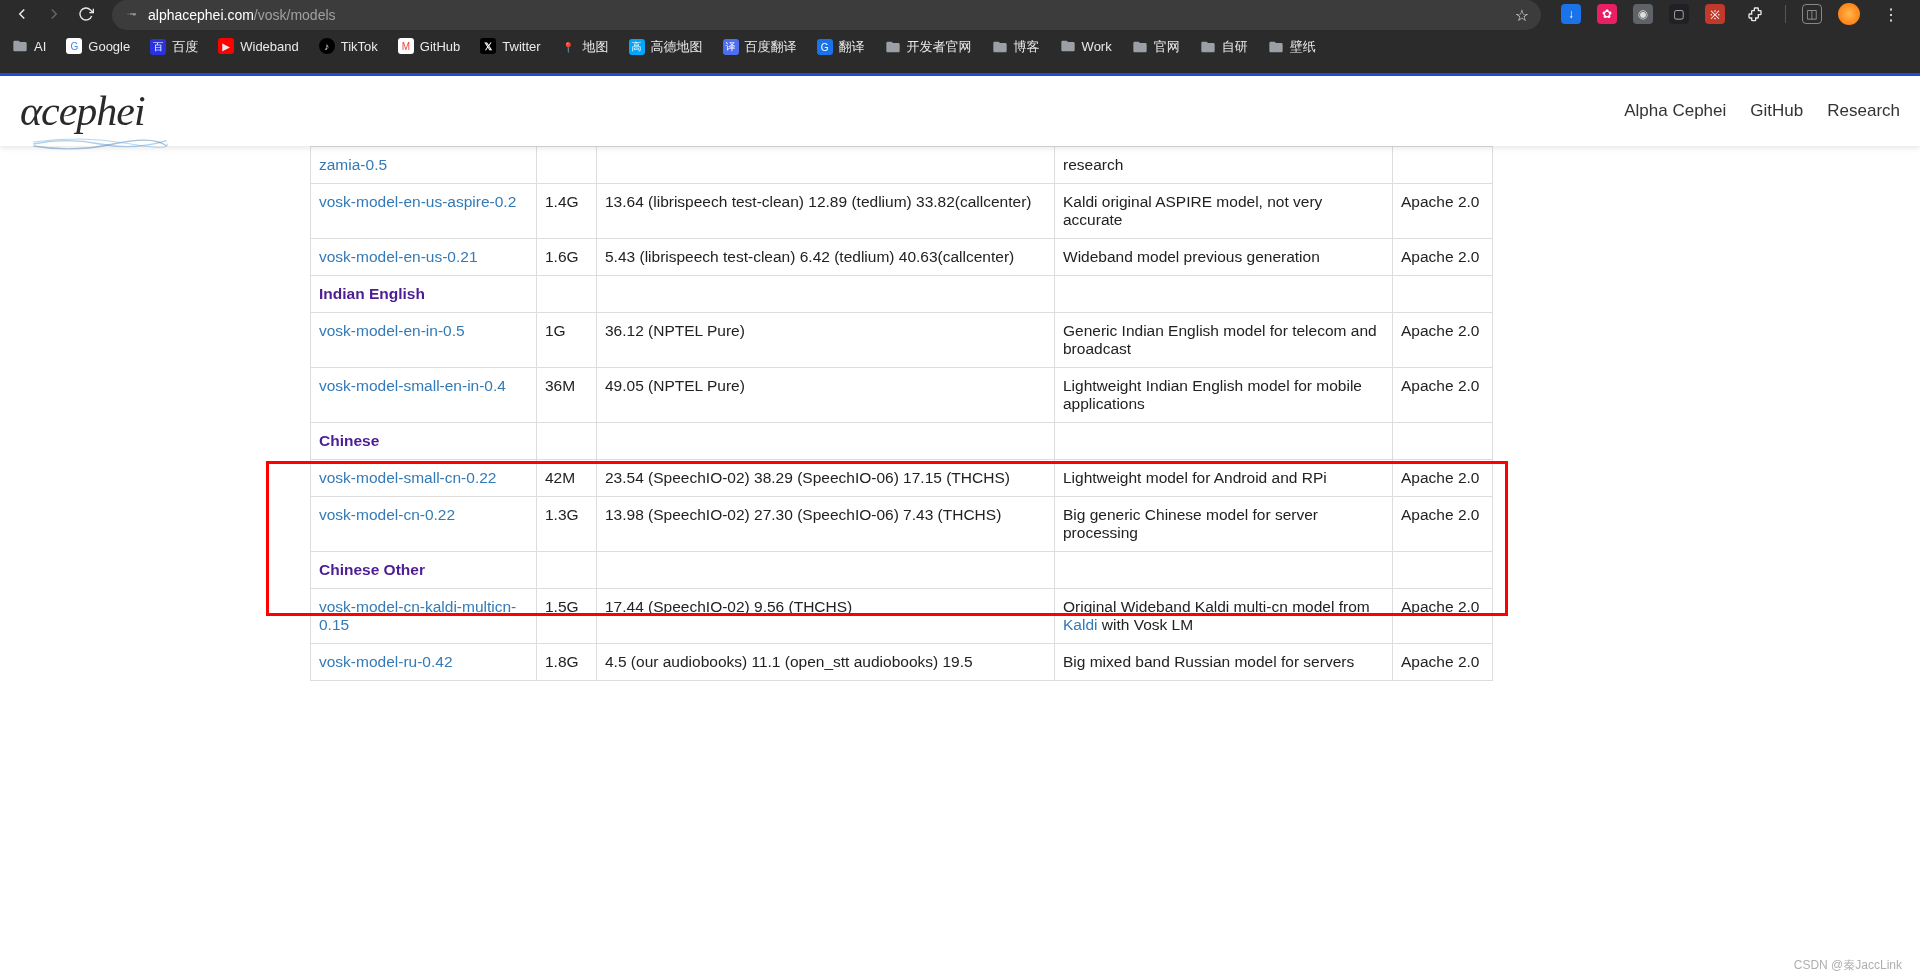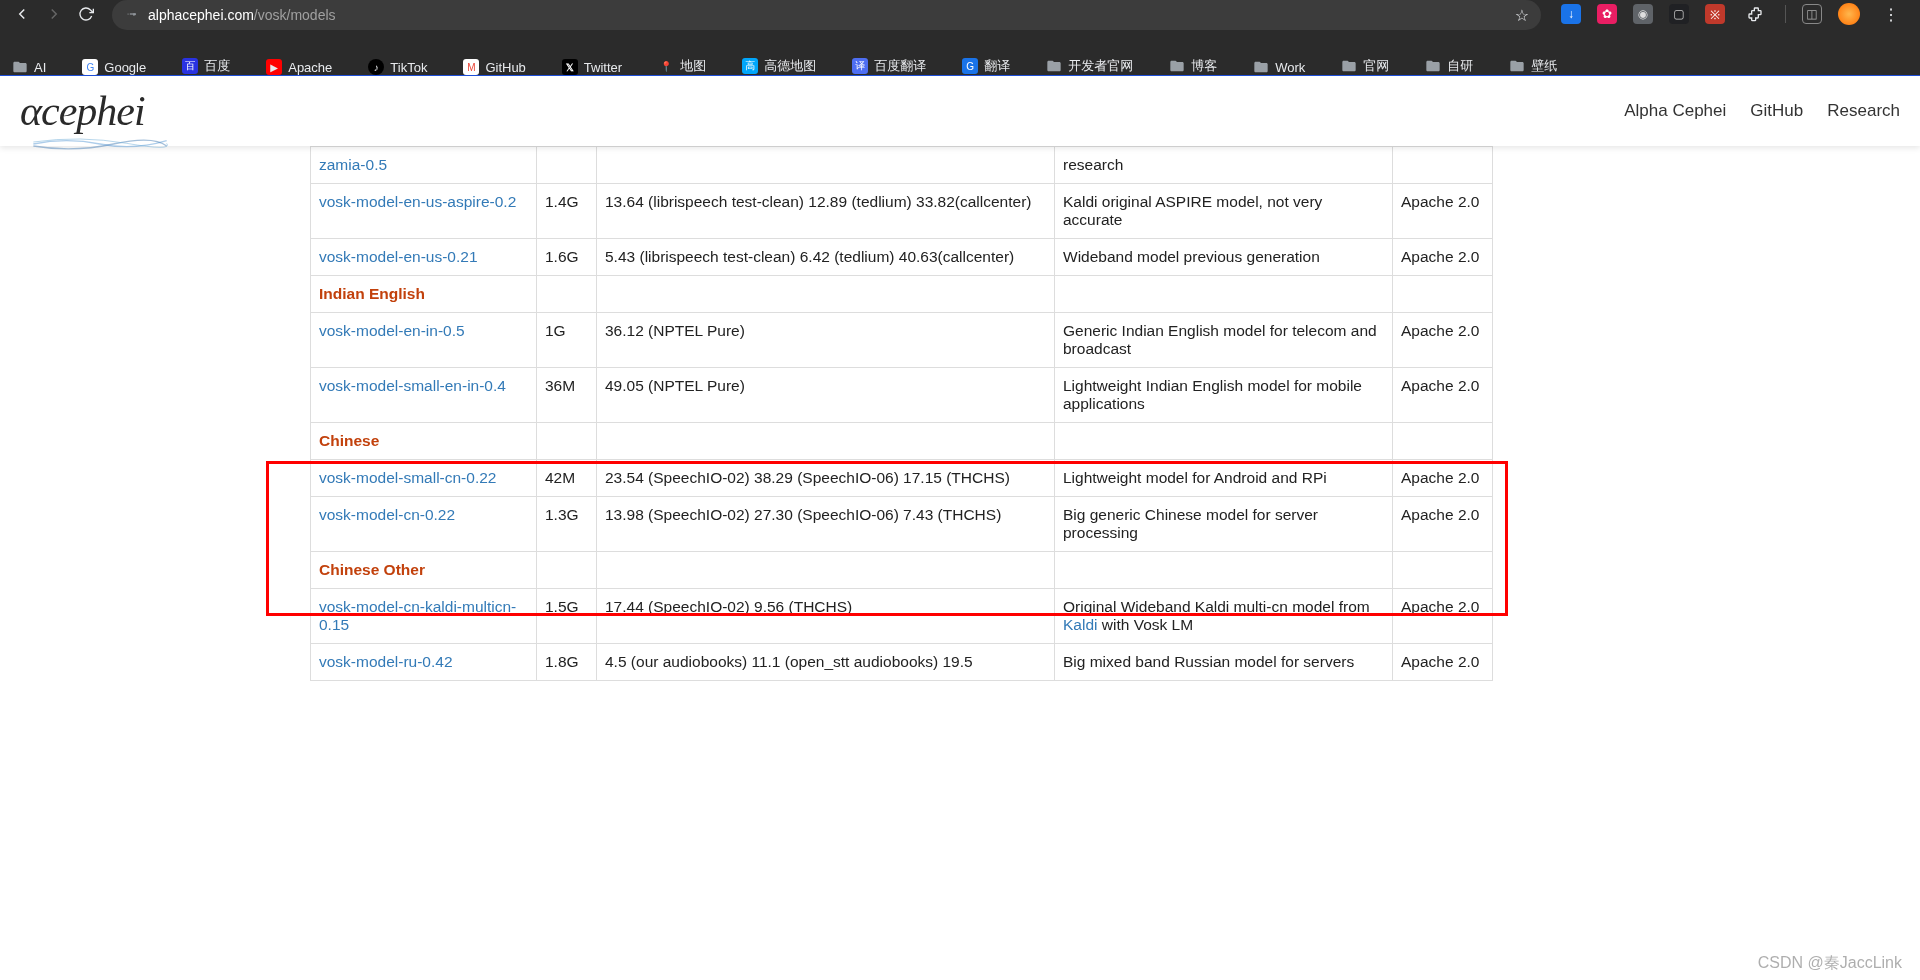--- a/index.html
+++ b/index.html
@@ -21,21 +21,21 @@
 .ext-ico.blue { background: #1a73e8; }
 .ext-ico.pink { background: #e91e63; }
 .ext-ico.gray { background: #5f6368; color:#ddd; }
 .ext-ico.dark { background: #202124; color:#ccc; }
 .ext-ico.orange { background: #c0392b; }
 .ext-ico.outline { border: 1px solid #888; background: transparent; color:#aaa; }
 .profile-ico { width: 22px; height: 22px; border-radius: 50%; background: radial-gradient(circle, #ffb74d, #ff6d00); }
 .vdots { color: #e8eaed; letter-spacing: -2px; }
 .vsep { width: 1px; height: 18px; background: #555; }
 
-.bookmarks-row { display: flex; align-items: flex-end; height: 38px; padding: 0 12px; gap: 36px; background: #2b2b2b; border-bottom: 1px solid #1d4ed8; }
+.bookmarks-row { display: flex; align-items: flex-start; height: 38px; padding: 0 12px; gap: 20px; background: #2b2b2b; border-bottom: 3px solid #1d4ed8; }
 .bm-item { display: flex; align-items: center; gap: 6px; color: #e8eaed; font-size: 13px; cursor: pointer; }
 .bm-ico { width: 16px; height: 16px; display: flex; align-items: center; justify-content: center; border-radius: 3px; font-size: 10px; }
 .bm-ico.folder { color: #9aa0a6; }
 .bm-ico.google { background: #fff; color: #4285f4; }
 .bm-ico.baidu { background: #2932e1; color:#fff; }
 .bm-ico.yt { background: #ff0000; }
 .bm-ico.tiktok { background: #000; border-radius: 50%; }
 .bm-ico.gmail { color: #ea4335; background:#fff; }
 .bm-ico.x { background: #000; color:#fff; font-weight:bold; }
 .bm-ico.gmap { background:transparent; color:#ea4335; }
@@ -50,29 +50,29 @@
 .logo-text { font-size: 42px; font-weight: 300; color: #2a2a2a; letter-spacing: -1px; font-family: Georgia, serif; font-style: italic; line-height: 1; position: relative; }
 .logo-swoosh { position: absolute; bottom: -8px; left: 0; width: 200px; height: 20px; }
 .nav-links { margin-left: auto; display: flex; gap: 24px; }
 .nav-link { color: #333; font-size: 17px; text-decoration: none; cursor: pointer; }
 
 
 .content { padding: 0 0 40px 310px; }
 table { border-collapse: collapse; width: auto; }
 td { border: 1px solid #ddd; padding: 9px 8px; font-size: 15.5px; vertical-align: top; color: #222; }
 td a, td .lnk { color: #337ab7; text-decoration: none; }
-td .header-txt { font-weight: 700; color: #c2410c; }
+td .header-txt { font-weight: 700; color: #4c1d95; }
 .col-name { width: 226px; }
 .col-size { width: 60px; }
 .col-wer { width: 458px; }
 .col-notes { width: 338px; }
 .col-lic { width: 100px; }
 
 .highlight-box { position: absolute; border: 3px solid #ff0000; pointer-events: none; z-index: 5; }
-.watermark { position: fixed; bottom: 6px; right: 18px; color: rgba(120,120,120,.6); font-size: 16px; z-index: 20; }
+.watermark { position: fixed; bottom: 6px; right: 18px; color: rgba(120,120,120,.6); font-size: 12px; z-index: 20; }
 
 
 .page-wrap::-webkit-scrollbar { width: 15px; }
 .page-wrap::-webkit-scrollbar-track { background: #f1f1f1; }
 .page-wrap::-webkit-scrollbar-thumb { background: #c1c1c1; }
 </style>
 </head>
 <body>
 
 <div class="browser-chrome">
@@ -136,21 +136,21 @@
       <div class="bm-item">
         <span class="bm-ico google">G</span>
         <span>Google</span>
       </div>
       <div class="bm-item">
         <span class="bm-ico baidu">百</span>
         <span>百度</span>
       </div>
       <div class="bm-item">
         <span class="bm-ico yt">▶</span>
-        <span>Apache</span>
+        <span>Wideband</span>
       </div>
       <div class="bm-item">
         <span class="bm-ico tiktok">♪</span>
         <span>TikTok</span>
       </div>
       <div class="bm-item">
         <span class="bm-ico gmail">M</span>
         <span>GitHub</span>
       </div>
       <div class="bm-item">

